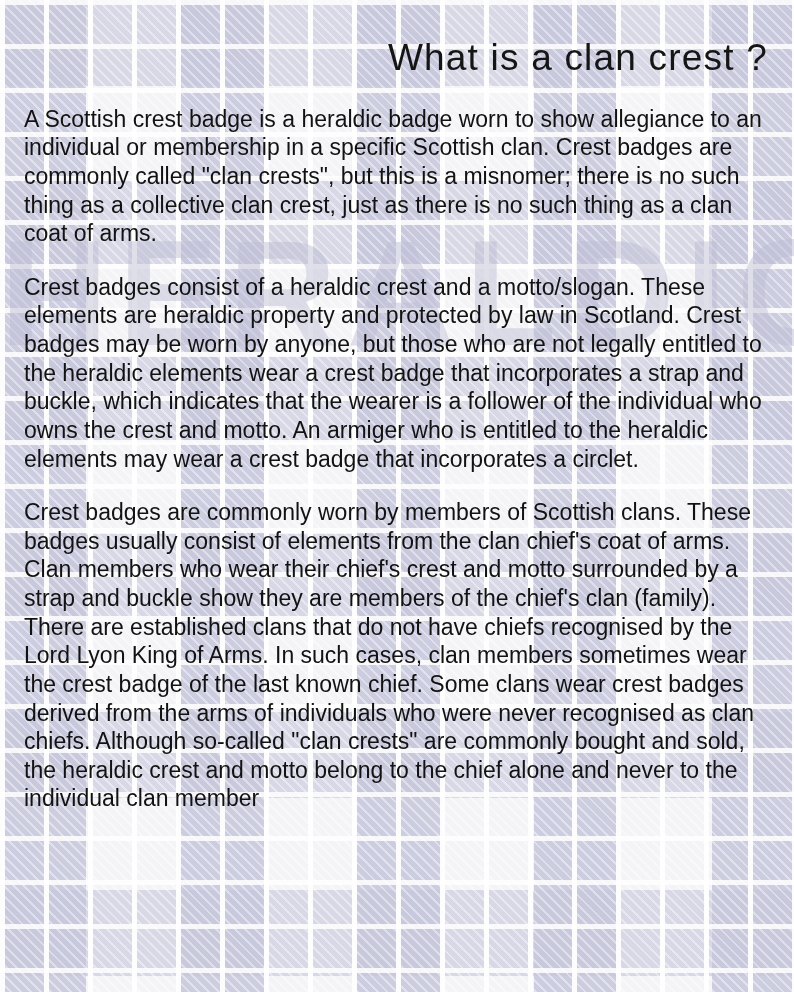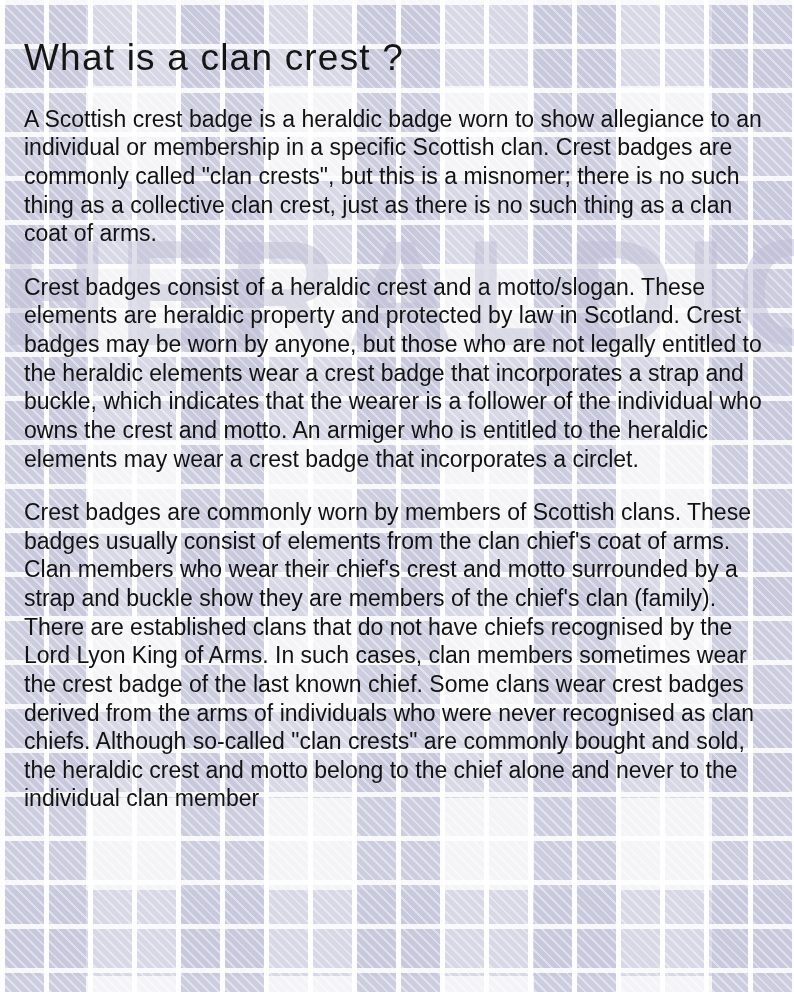--- a/index.html
+++ b/index.html
@@ -103,21 +103,21 @@
 
   
   .page {
     position: relative;
     z-index: 2;
     padding: 30px 26px 0 24px;
     box-sizing: border-box;
     width: 794px;
   }
   .title {
-    text-align: left;
+    text-align: right;
     font-size: 37px;
     font-weight: 400;
     color: #151515;
     letter-spacing: 1.2px;
     margin: 8px 0 26px 0;
     line-height: 1.1;
   }
   .para {
     font-size: 23px;
     line-height: 1.245;

